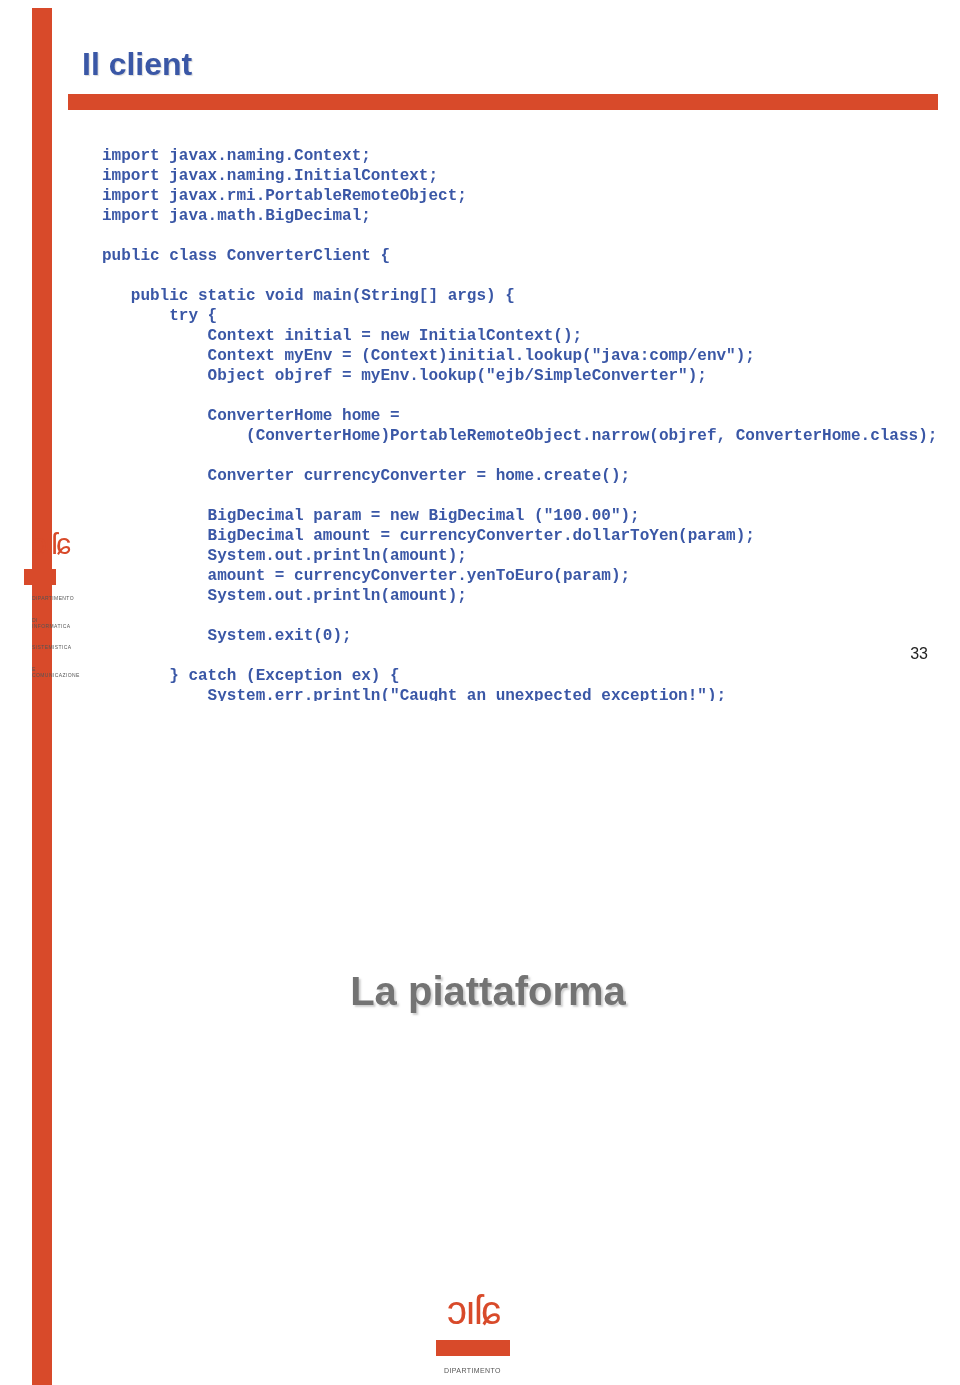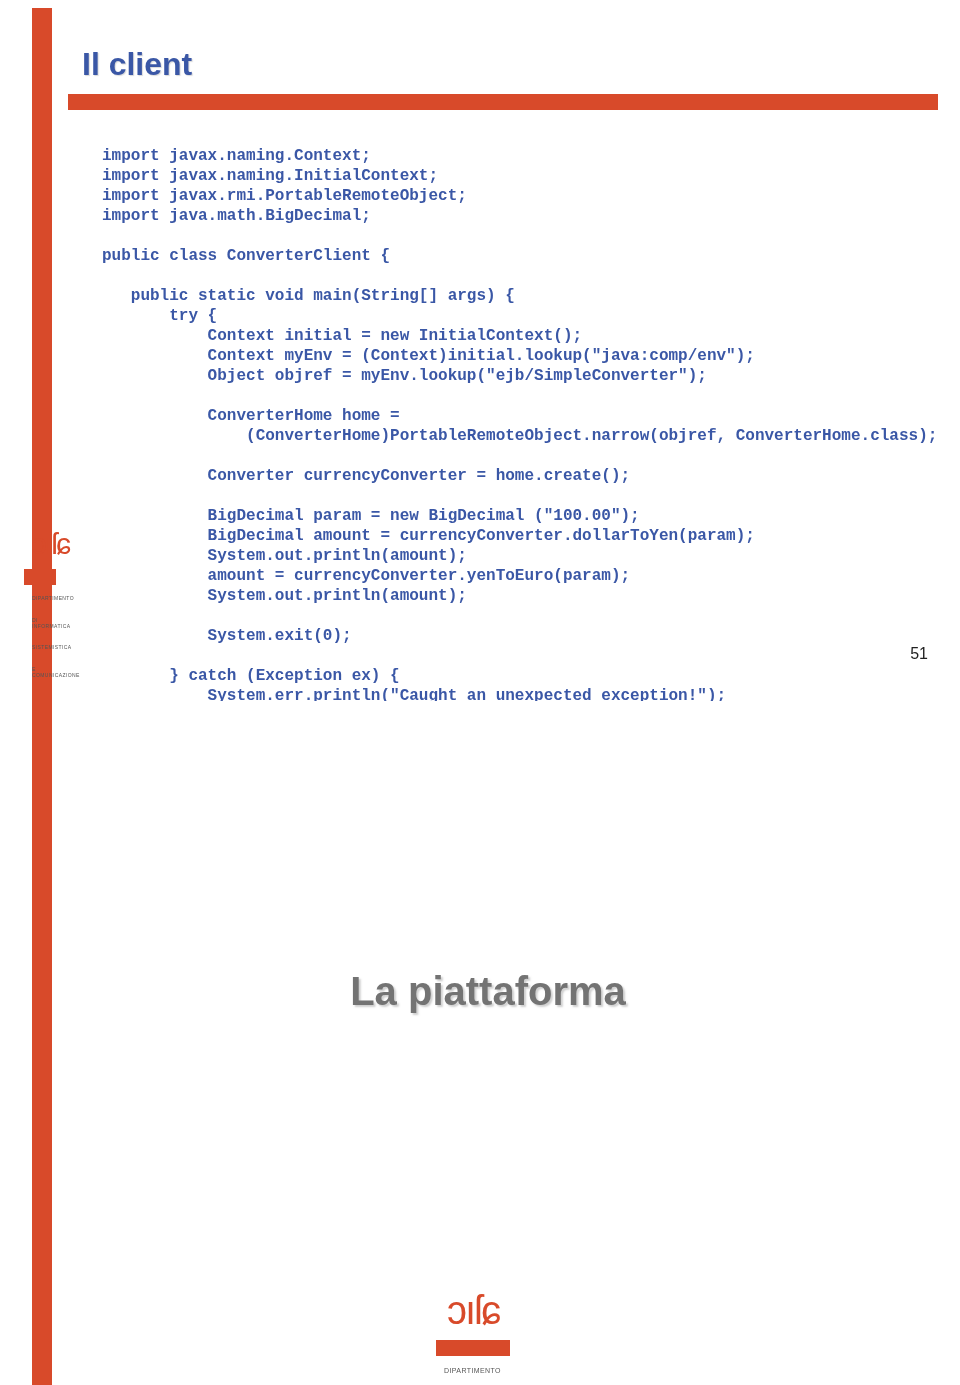--- a/index.html
+++ b/index.html
@@ -159,21 +159,21 @@
 
   <div class="logo-corner">
     <div class="logo-glyph">ↄıſɕ</div>
     <div class="logo-rule"></div>
     <div class="logo-text">DIPARTIMENTO</div>
     <div class="logo-text">DI INFORMATICA</div>
     <div class="logo-text">SISTEMISTICA</div>
     <div class="logo-text">E COMUNICAZIONE</div>
   </div>
 
-  <div class="page-num">51</div>
+  <div class="page-num">33</div>
 </div>
 
 <div class="slide slide-bottom">
   <div class="left-bar"></div>
   <div class="center-title">La piattaforma</div>
 
   <div class="logo-center">
     <div class="logo-glyph">ↄıſɕ</div>
     <div class="logo-rule"></div>
     <div class="logo-text">DIPARTIMENTO</div>

